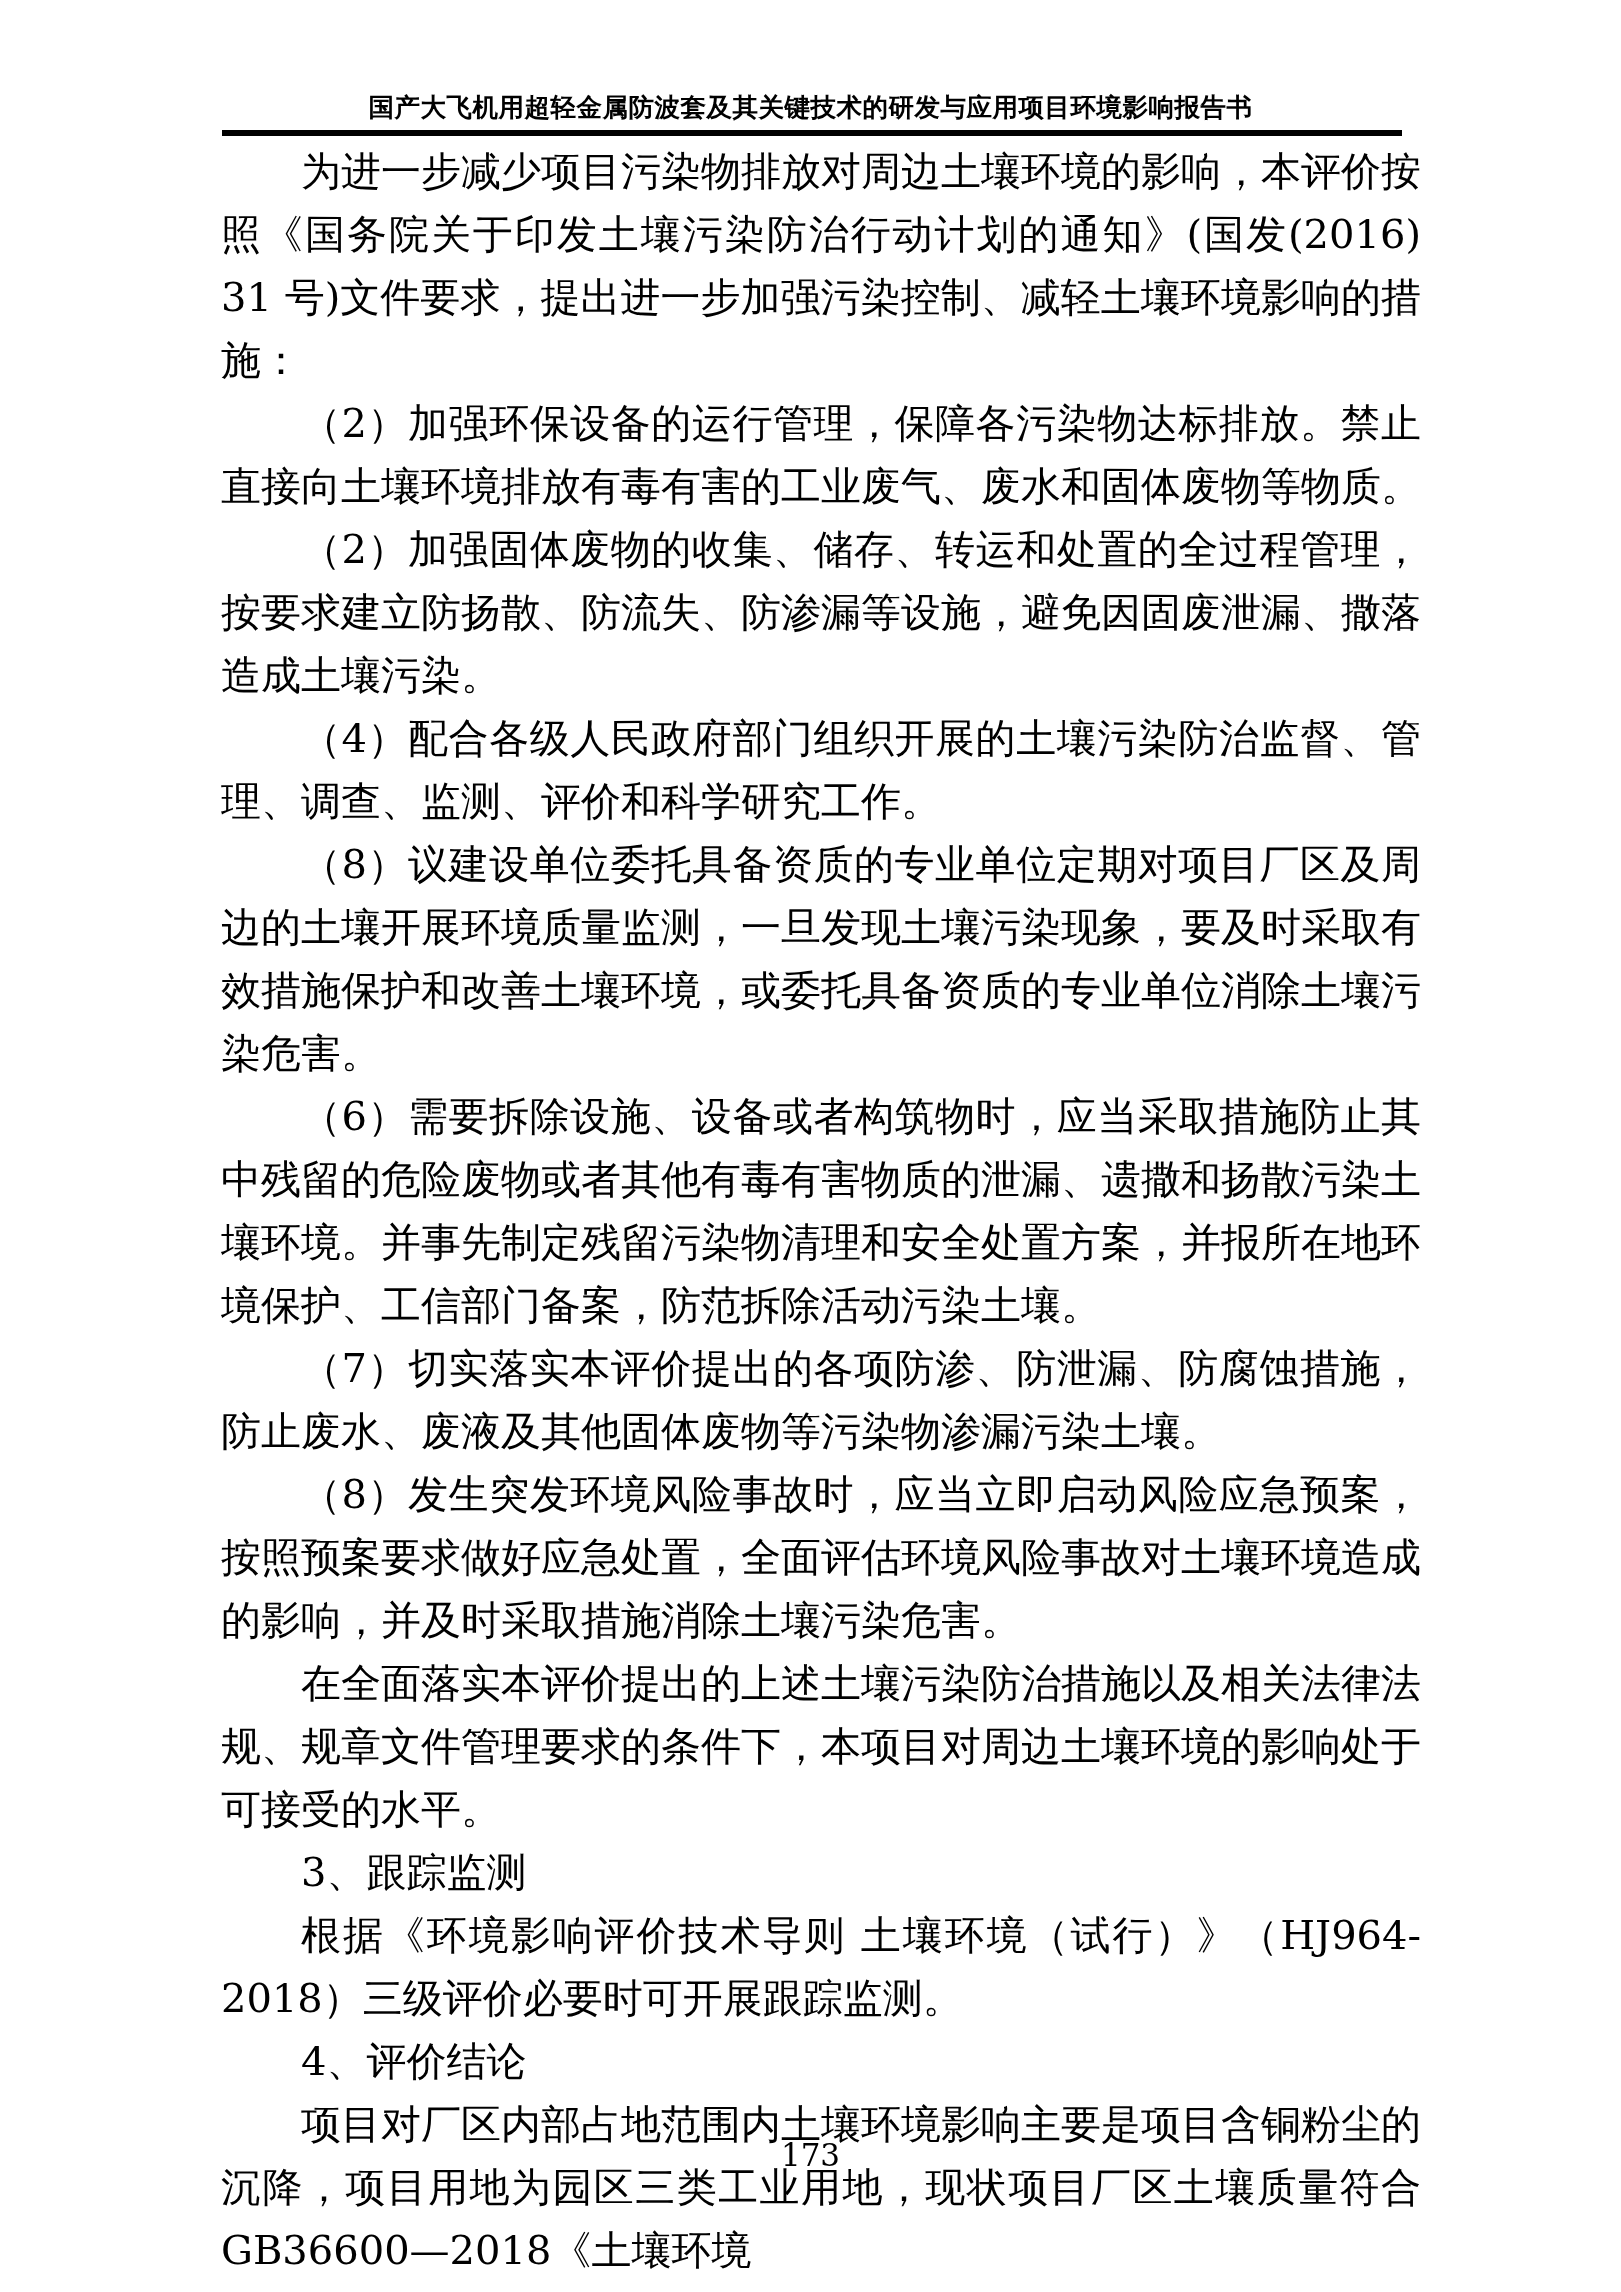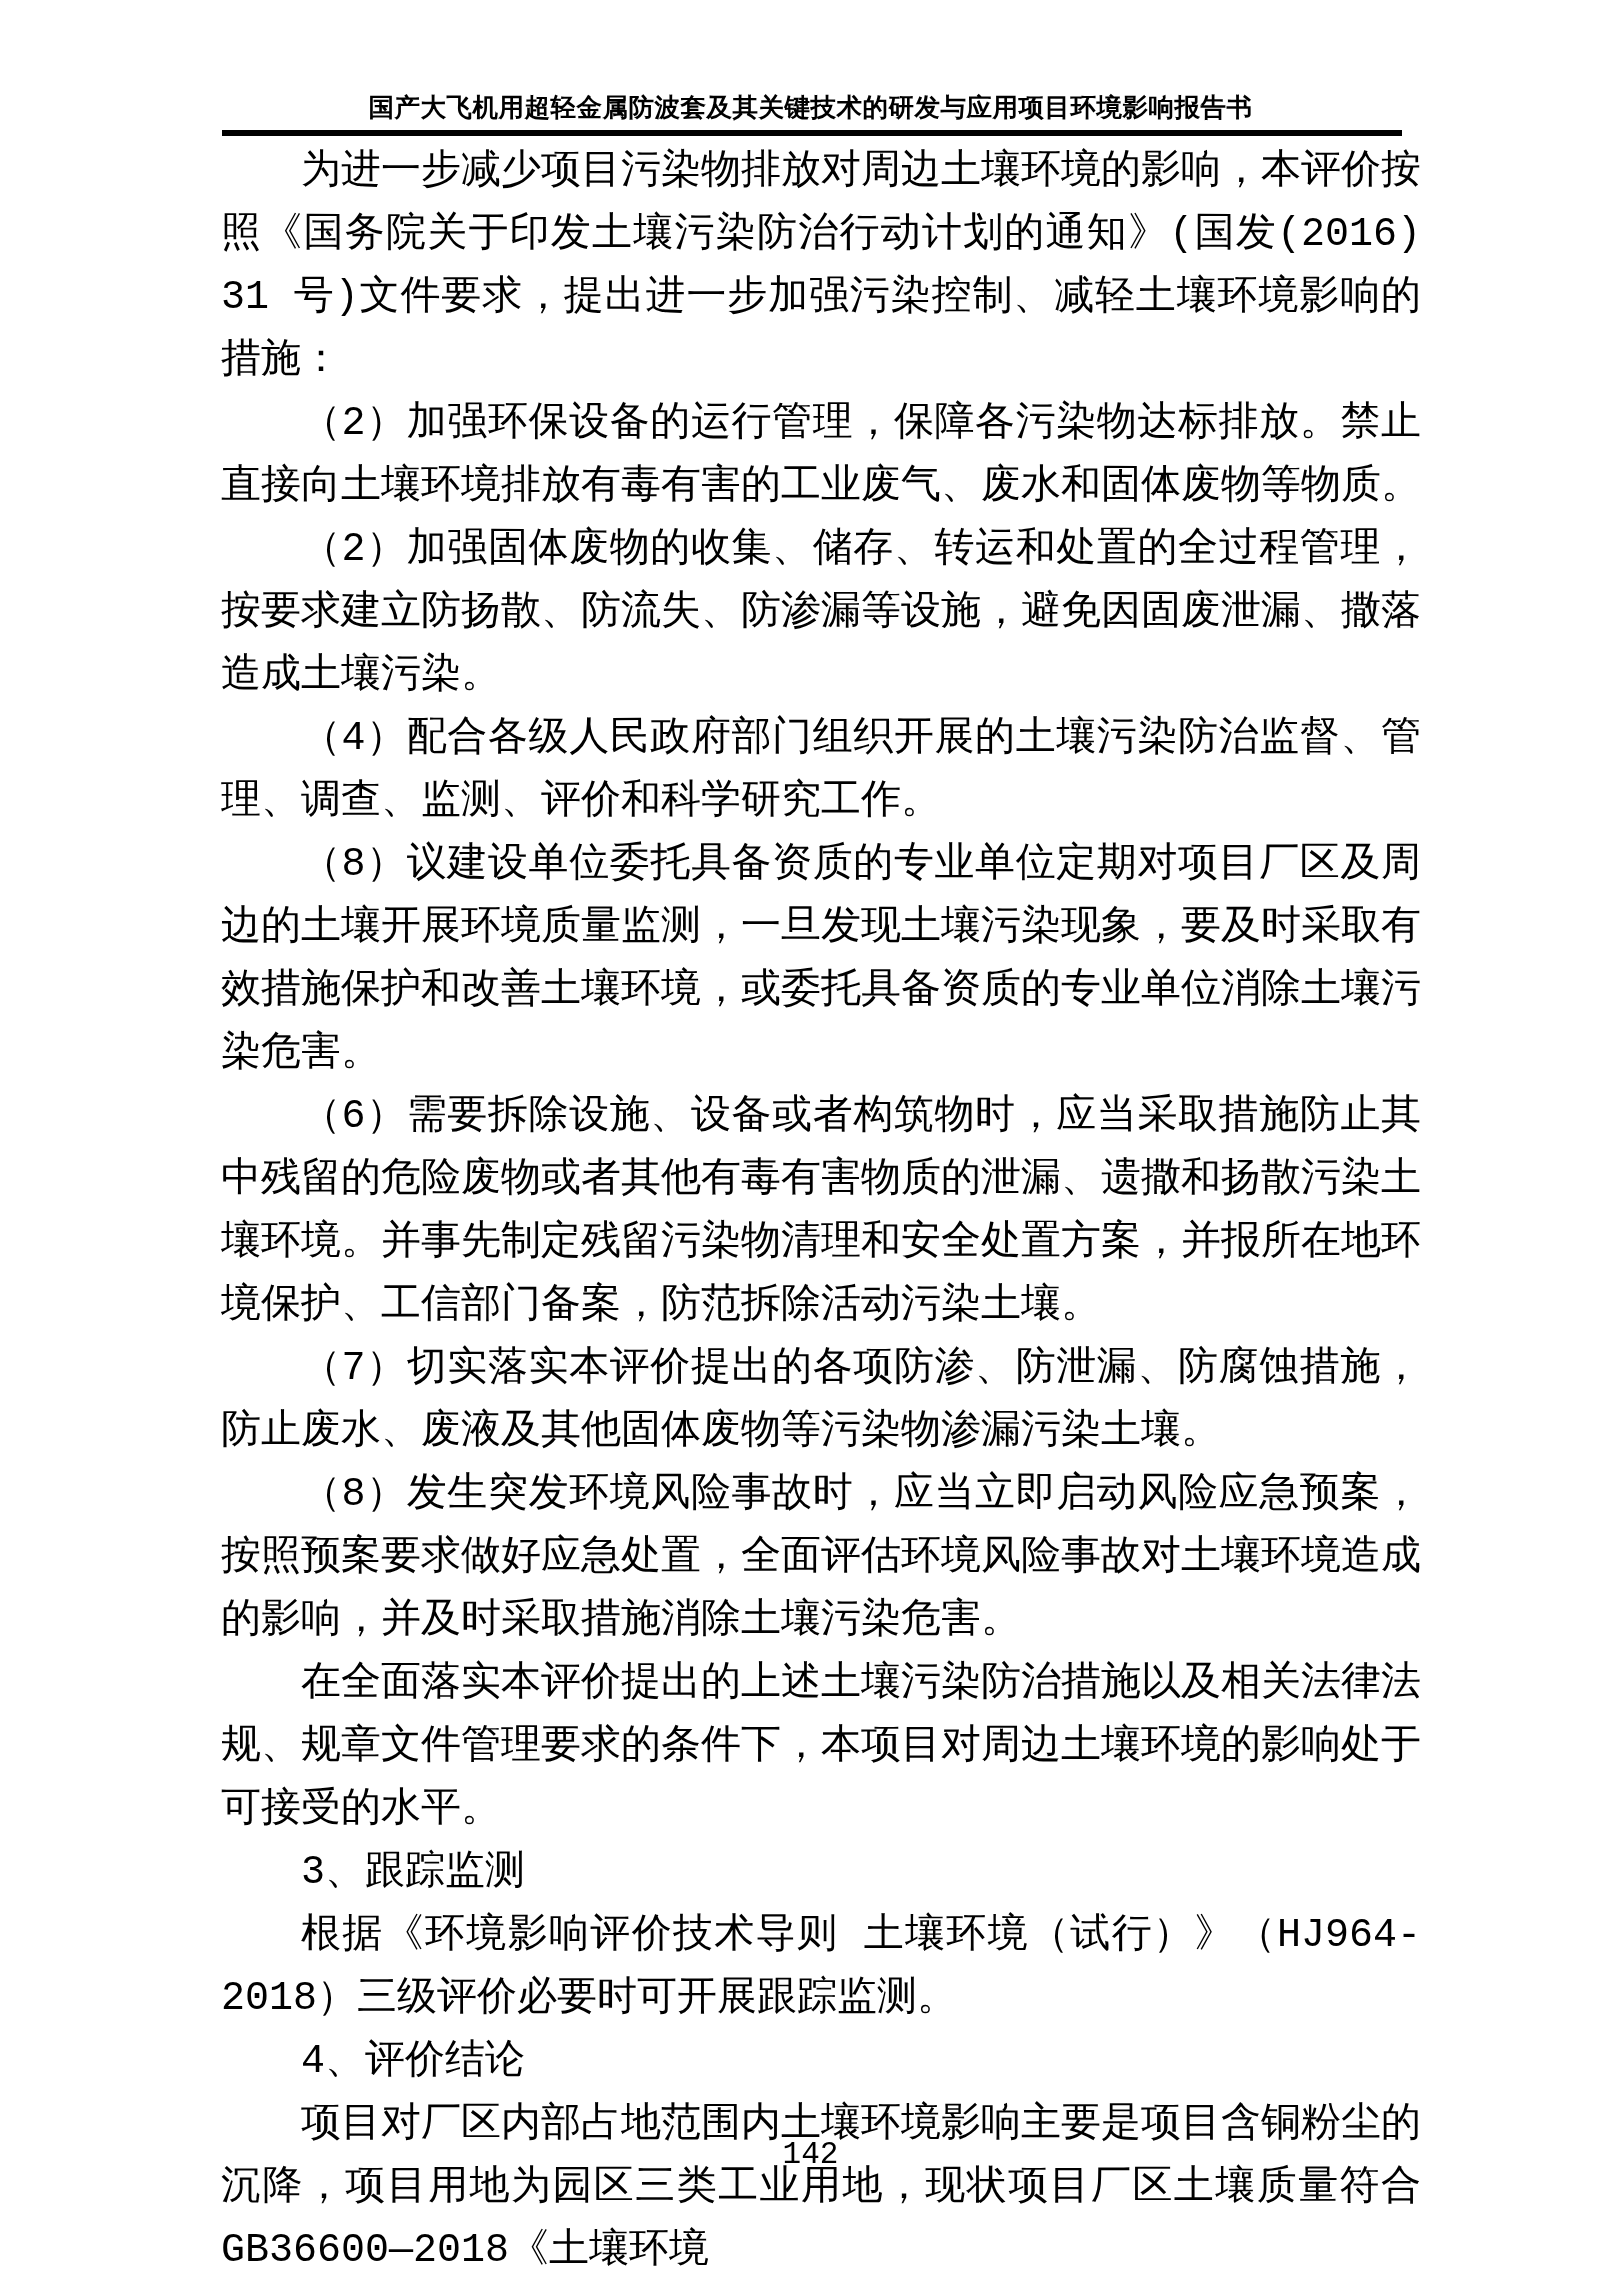--- a/index.html
+++ b/index.html
@@ -1,15 +1,15 @@
 <!DOCTYPE html>
 <html lang="zh"><head>
 <meta charset="utf-8">
 <style>
-  * { margin: 0; padding: 0; box-sizing: border-box; font-family: Liberation Mono, monospace; }
+  * { margin: 0; padding: 0; box-sizing: border-box; }
   html, body { background: #ffffff; }
   .page {
     position: relative;
     width: 1621px;
     height: 2293px;
     background: #ffffff;
     color: #000000;
     font-family: "DejaVu Serif", "Liberation Serif", serif;
     overflow: hidden;
   }
@@ -72,16 +72,16 @@
     <p class="para">（6）需要拆除设施、设备或者构筑物时，应当采取措施防止其中残留的危险废物或者其他有毒有害物质的泄漏、遗撒和扬散污染土壤环境。并事先制定残留污染物清理和安全处置方案，并报所在地环境保护、工信部门备案，防范拆除活动污染土壤。</p>
     <p class="para">（7）切实落实本评价提出的各项防渗、防泄漏、防腐蚀措施，防止废水、废液及其他固体废物等污染物渗漏污染土壤。</p>
     <p class="para">（8）发生突发环境风险事故时，应当立即启动风险应急预案，按照预案要求做好应急处置，全面评估环境风险事故对土壤环境造成的影响，并及时采取措施消除土壤污染危害。</p>
     <p class="para">在全面落实本评价提出的上述土壤污染防治措施以及相关法律法规、规章文件管理要求的条件下，本项目对周边土壤环境的影响处于可接受的水平。</p>
     <p class="para">3、跟踪监测</p>
     <p class="para">根据《环境影响评价技术导则 土壤环境（试行）》（HJ964-2018）三级评价必要时可开展跟踪监测。</p>
     <p class="para">4、评价结论</p>
     <p class="para">项目对厂区内部占地范围内土壤环境影响主要是项目含铜粉尘的沉降，项目用地为园区三类工业用地，现状项目厂区土壤质量符合 GB36600—2018《土壤环境</p>
   </div>
 
-  <div class="page-number">142</div>
+  <div class="page-number">173</div>
 
 </div>
 
 
 </body></html>

